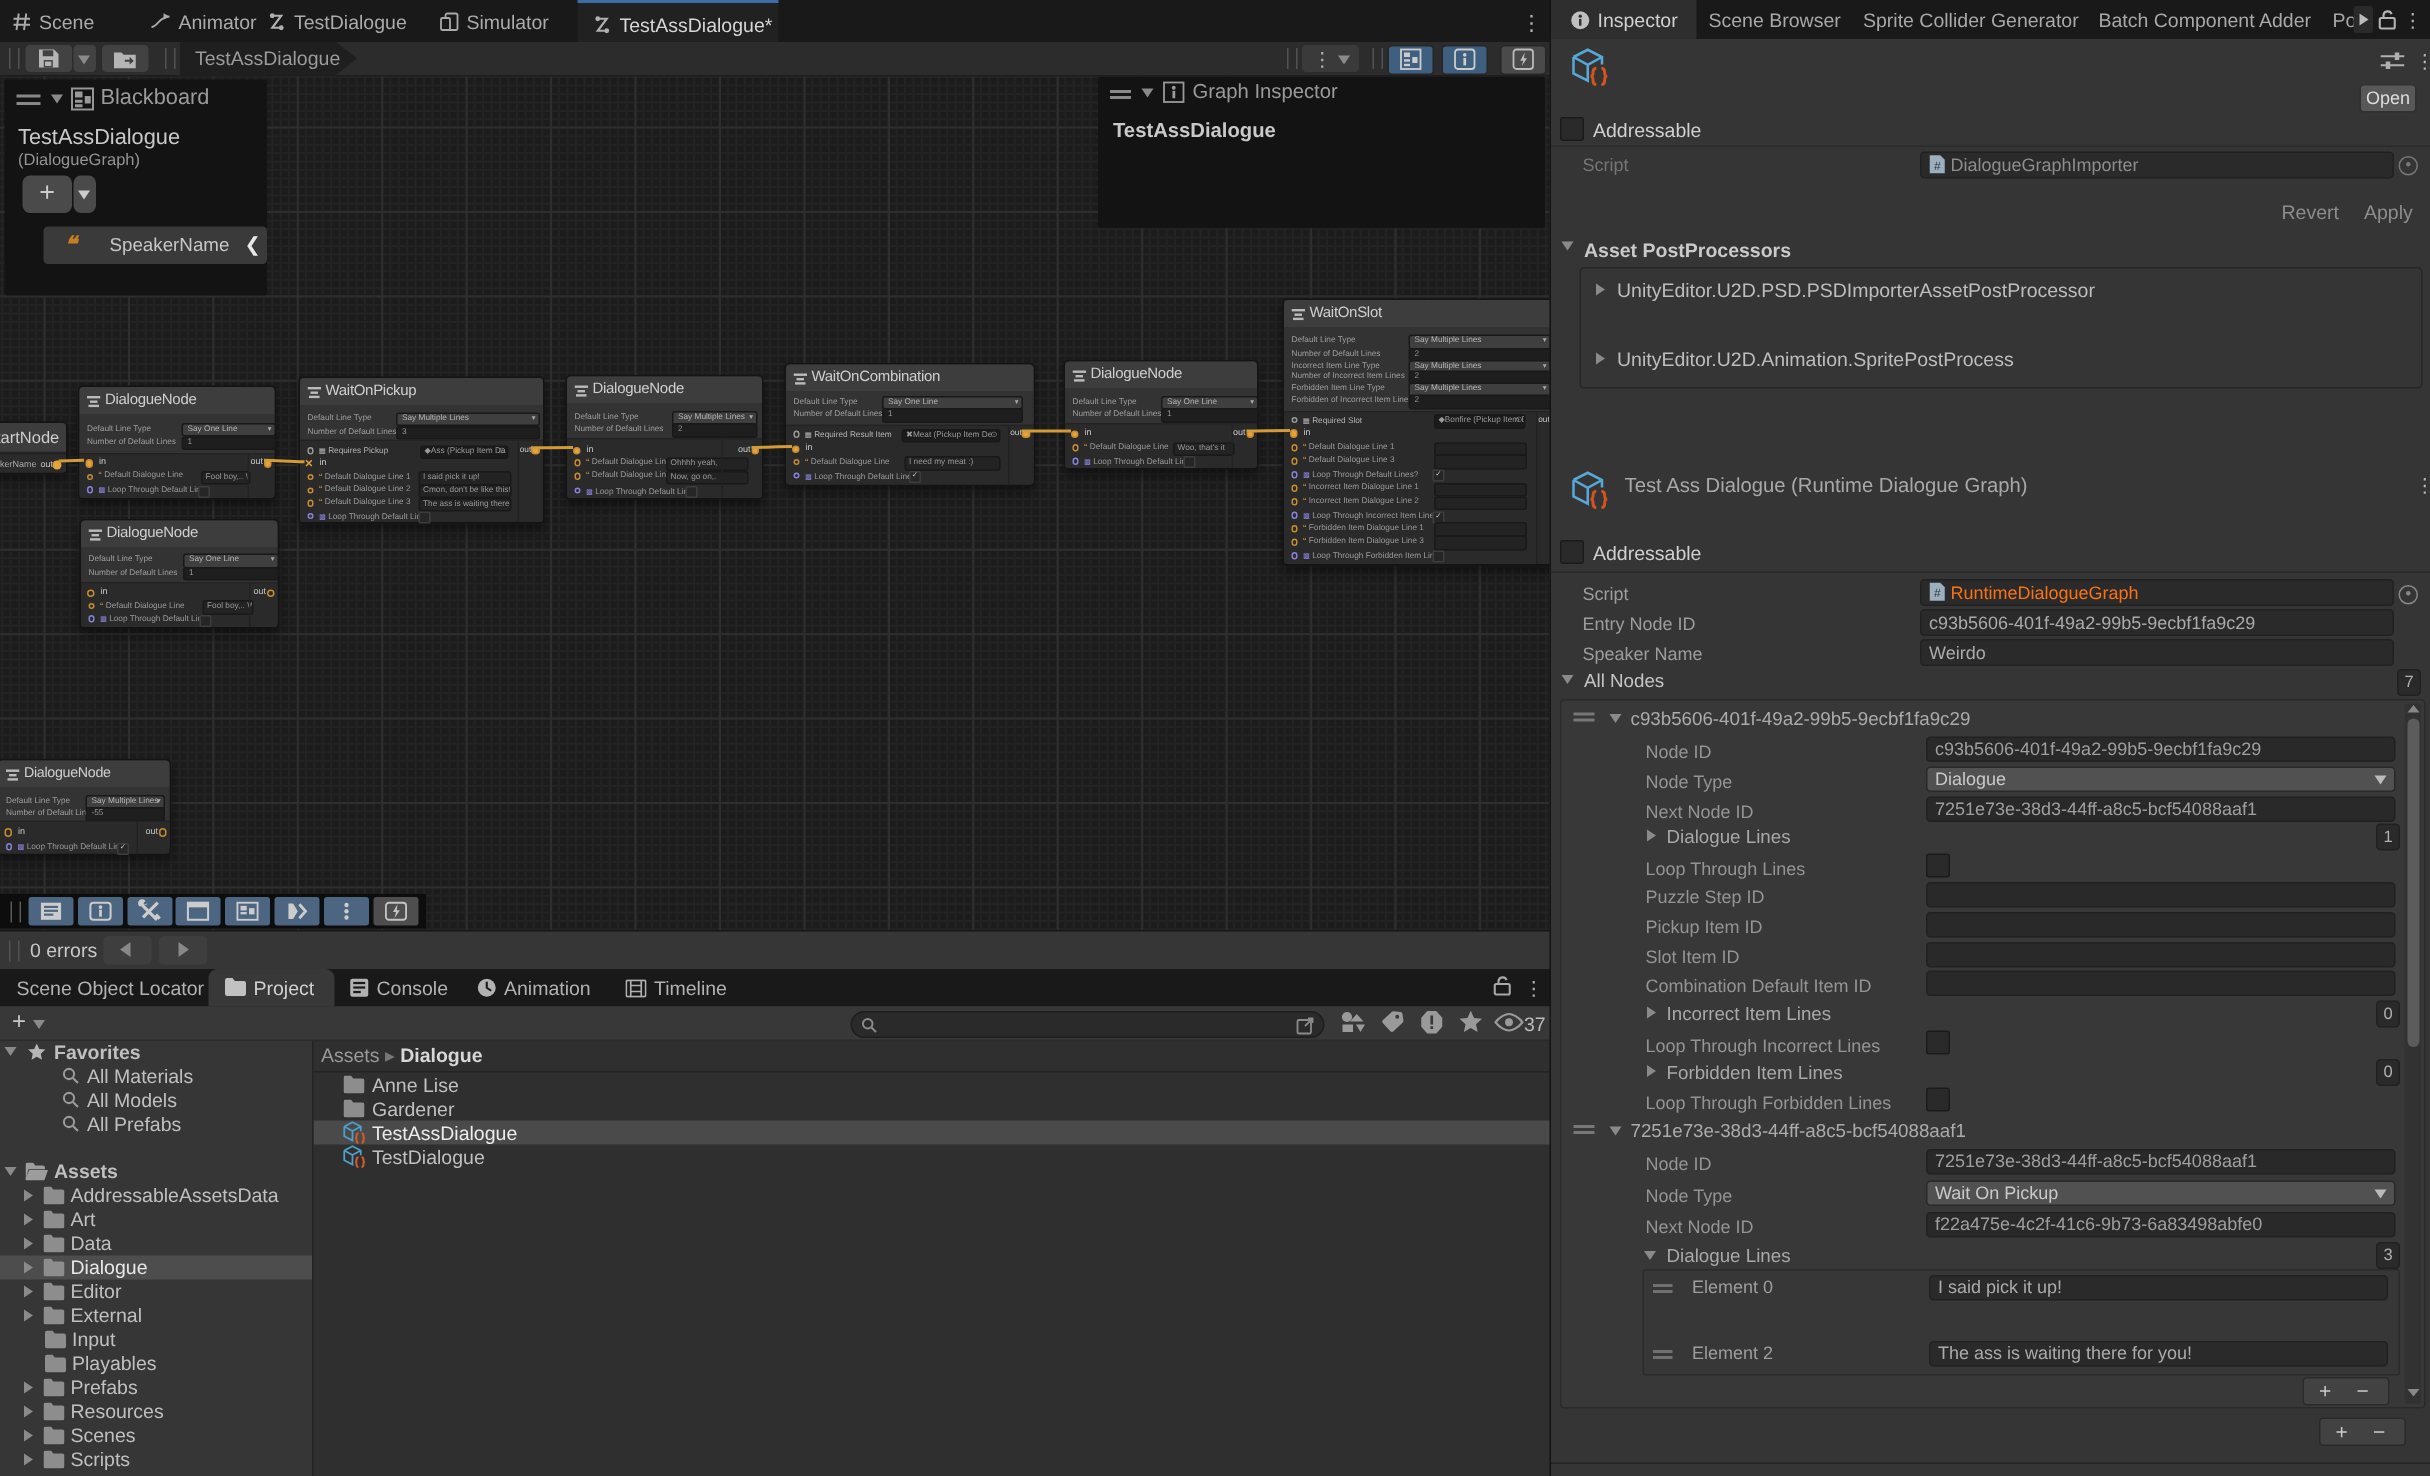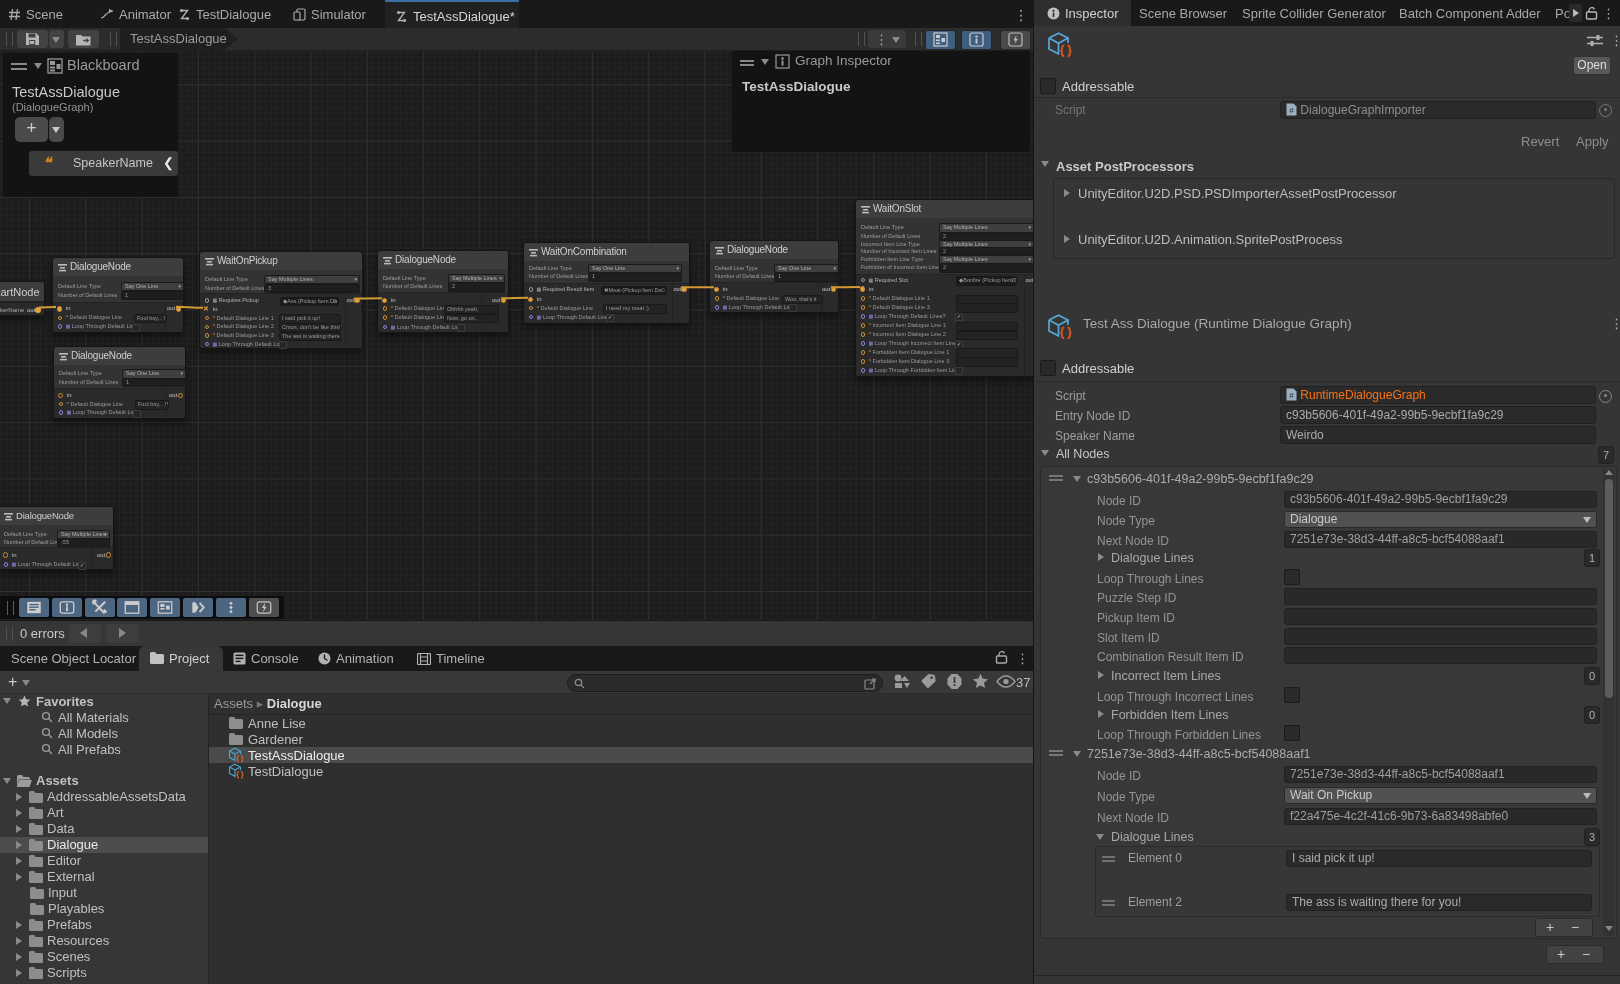--- a/index.html
+++ b/index.html
@@ -869,21 +869,21 @@
         <div style="position: absolute; left: 70px; top: 84px; font-size: 12.5px; color: rgb(168, 168, 168);">Dialogue Lines</div>
         <div style="position: absolute; left: 543px; top: 82px; width: 14px; height: 16px; background: rgb(42, 42, 42); border: 1px solid rgb(33, 33, 33); border-radius: 3px; color: rgb(176, 176, 176); font-size: 11px; text-align: center; line-height: 16px;">1</div>
         <div style="position: absolute; left: 56px; top: 105px; font-size: 12px; color: rgb(148, 148, 148); white-space: nowrap;">Loop Through Lines</div>
         <div style="position: absolute; left: 243px; top: 102px; width: 14px; height: 14px; background: rgb(42, 42, 42); border: 1px solid rgb(27, 27, 27); border-radius: 2px;"></div>
         <div style="position: absolute; left: 56px; top: 124px; font-size: 12px; color: rgb(148, 148, 148); white-space: nowrap;">Puzzle Step ID</div>
         <div style="position: absolute; left: 243px; top: 121px; width: 301px; height: 15px; background: rgb(41, 41, 41); border: 1px solid rgb(33, 33, 33); border-radius: 3px; color: rgb(159, 159, 159); font-size: 12px; line-height: 15px; padding: 0px 5px; white-space: nowrap; overflow: hidden;"></div>
         <div style="position: absolute; left: 56px; top: 144px; font-size: 12px; color: rgb(148, 148, 148); white-space: nowrap;">Pickup Item ID</div>
         <div style="position: absolute; left: 243px; top: 141px; width: 301px; height: 15px; background: rgb(41, 41, 41); border: 1px solid rgb(33, 33, 33); border-radius: 3px; color: rgb(159, 159, 159); font-size: 12px; line-height: 15px; padding: 0px 5px; white-space: nowrap; overflow: hidden;"></div>
         <div style="position: absolute; left: 56px; top: 164px; font-size: 12px; color: rgb(148, 148, 148); white-space: nowrap;">Slot Item ID</div>
         <div style="position: absolute; left: 243px; top: 161px; width: 301px; height: 15px; background: rgb(41, 41, 41); border: 1px solid rgb(33, 33, 33); border-radius: 3px; color: rgb(159, 159, 159); font-size: 12px; line-height: 15px; padding: 0px 5px; white-space: nowrap; overflow: hidden;"></div>
-        <div style="position: absolute; left: 56px; top: 183px; font-size: 12px; color: rgb(148, 148, 148); white-space: nowrap;">Combination Result Item ID</div>
+        <div style="position: absolute; left: 56px; top: 183px; font-size: 12px; color: rgb(148, 148, 148); white-space: nowrap;">Combination Default Item ID</div>
         <div style="position: absolute; left: 243px; top: 180px; width: 301px; height: 15px; background: rgb(41, 41, 41); border: 1px solid rgb(33, 33, 33); border-radius: 3px; color: rgb(159, 159, 159); font-size: 12px; line-height: 15px; padding: 0px 5px; white-space: nowrap; overflow: hidden;"></div>
         <div class="tri-r" style="position: absolute; left: 57px; top: 204px;"></div>
         <div style="position: absolute; left: 70px; top: 202px; font-size: 12.5px; color: rgb(168, 168, 168);">Incorrect Item Lines</div>
         <div style="position: absolute; left: 543px; top: 200px; width: 14px; height: 16px; background: rgb(42, 42, 42); border: 1px solid rgb(33, 33, 33); border-radius: 3px; color: rgb(176, 176, 176); font-size: 11px; text-align: center; line-height: 16px;">0</div>
         <div style="position: absolute; left: 56px; top: 223px; font-size: 12px; color: rgb(148, 148, 148); white-space: nowrap;">Loop Through Incorrect Lines</div>
         <div style="position: absolute; left: 243px; top: 220px; width: 14px; height: 14px; background: rgb(42, 42, 42); border: 1px solid rgb(27, 27, 27); border-radius: 2px;"></div>
         <div class="tri-r" style="position: absolute; left: 57px; top: 243px;"></div>
         <div style="position: absolute; left: 70px; top: 241px; font-size: 12.5px; color: rgb(168, 168, 168);">Forbidden Item Lines</div>
         <div style="position: absolute; left: 543px; top: 239px; width: 14px; height: 16px; background: rgb(42, 42, 42); border: 1px solid rgb(33, 33, 33); border-radius: 3px; color: rgb(176, 176, 176); font-size: 11px; text-align: center; line-height: 16px;">0</div>
         <div style="position: absolute; left: 56px; top: 261px; font-size: 12px; color: rgb(148, 148, 148); white-space: nowrap;">Loop Through Forbidden Lines</div>

